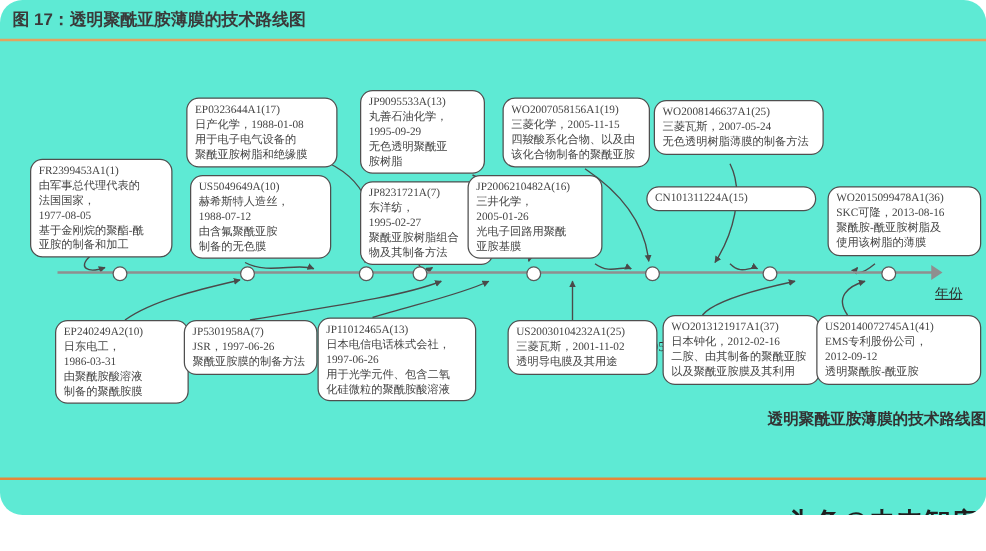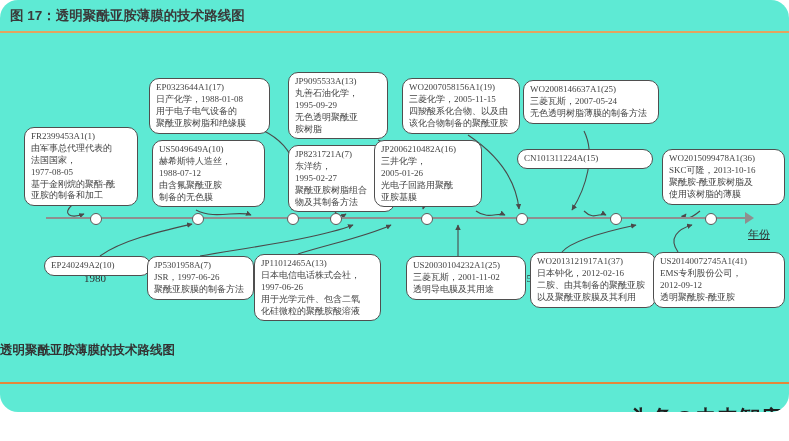--- a/index.html
+++ b/index.html
@@ -16,21 +16,21 @@
   .tl-circle{position:absolute;width:10px;height:10px;border:1.5px solid #5a5a5a;border-radius:50%;
       background:#fff;top:179px;}
   .year{position:absolute;top:193px;width:36px;text-align:center;font-size:11px;color:#2f2f2f;
       font-family:"Liberation Serif",serif;margin-top:45px;}
   .axis-label{position:absolute;top:193px;left:748px;font-size:11px;color:#2f2f2f;text-decoration:underline;}
   .pbox{position:absolute;box-sizing:border-box;border:1.5px solid #4f4f4f;border-radius:10px;
       background:#fff;padding:3px 6px;font-size:9px;line-height:1.32;color:#444;
       font-family:"Liberation Serif",serif;}
   .pbox-id{white-space:pre-line;font-family:"Liberation Serif",serif;}
   .pbox-body{white-space:pre-line;}
-  .caption{position:absolute;left:0;top:308px;width:789px;text-align:left;font-size:12.5px;
+  .caption{position:absolute;left:0;top:293px;width:789px;text-align:right;font-size:12.5px;
       font-weight:bold;color:#333;}
   .source{position:absolute;left:10px;top:390px;font-size:12px;color:#555;}
   .watermark{position:absolute;right:6px;top:404px;font-size:21px;font-weight:bold;color:#1e1e1e;
       letter-spacing:1px;}
 </style>
 </head>
 <body>
 
 <div class="page">
 
@@ -137,26 +137,30 @@
     <div class="pbox" style="left:523px;top:46px;width:136px">
       <div class="pbox-id">WO2008146637A1(25)</div>
       <div class="pbox-body">三菱瓦斯，2007-05-24
 无色透明树脂薄膜的制备方法</div>
     </div>
     <div class="pbox" style="left:517px;top:115px;width:136px">
       <div class="pbox-id">CN101311224A(15)</div>
     </div>
     <div class="pbox" style="left:662px;top:115px;width:123px">
       <div class="pbox-id">WO2015099478A1(36)</div>
-      <div class="pbox-body">SKC可隆，2013-10-16
+      <div class="pbox-body">SKC可隆，2013-08-16
 聚酰胺-酰亚胺树脂及
 使用该树脂的薄膜</div>
     </div>
     <div class="pbox" style="left:44px;top:222px;width:107px">
       <div class="pbox-id">EP240249A2(10)</div>
+      <div class="pbox-body">日东电工，
+1986-03-31
+由聚酰胺酸溶液
+制备的聚酰胺膜</div>
     </div>
     <div class="pbox" style="left:147px;top:222px;width:107px">
       <div class="pbox-id">JP5301958A(7)</div>
       <div class="pbox-body">JSR，1997-06-26
 聚酰亚胺膜的制备方法</div>
     </div>
     <div class="pbox" style="left:254px;top:220px;width:127px">
       <div class="pbox-id">JP11012465A(13)</div>
       <div class="pbox-body">日本电信电话株式会社，
 1997-06-26

